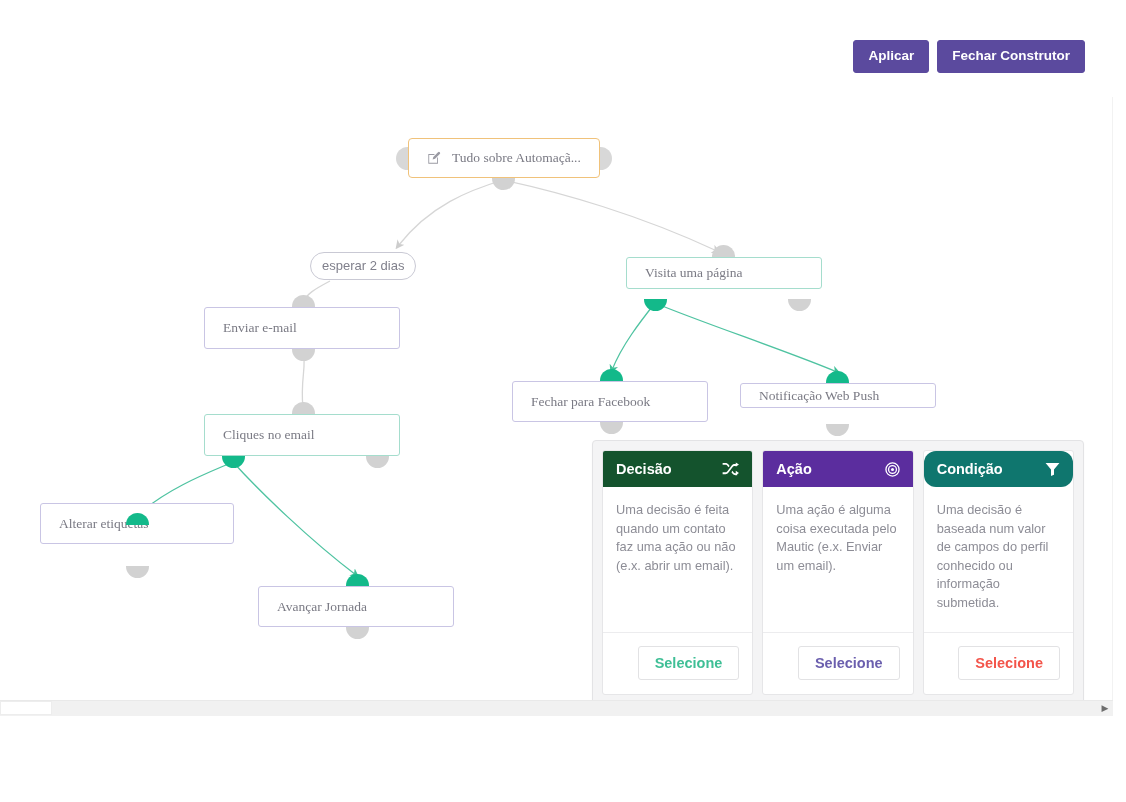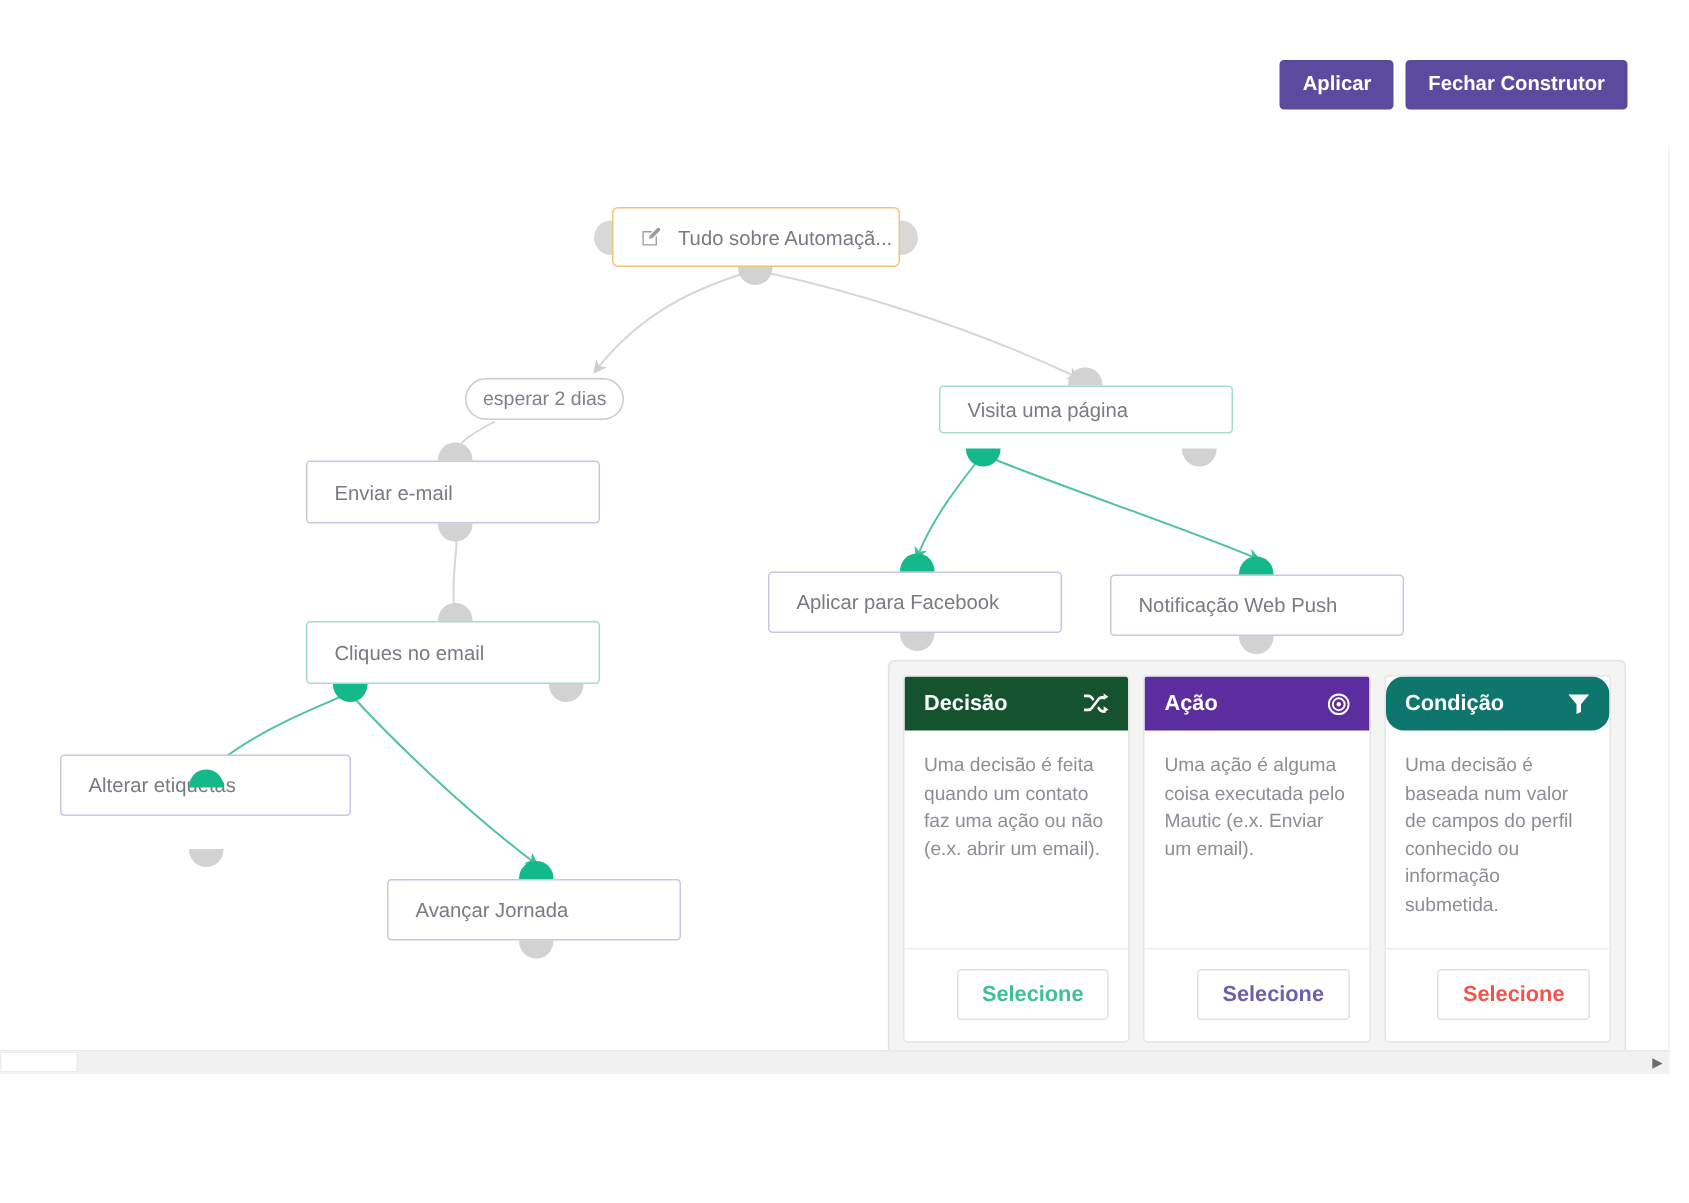--- a/index.html
+++ b/index.html
@@ -36,21 +36,21 @@
     font-family:"Liberation Sans",sans-serif;white-space:nowrap;
   }
 
   
   .node{
     position:absolute;background:#ffffff;border:1px solid #c9c5e4;
     border-radius:3px;box-sizing:border-box;
     display:flex;align-items:center;
     padding-left:18px;
     font-size:13.5px;color:#7a7a84;z-index:20;
-    font-family:Liberation Sans, sans-serif;
+    font-family:Liberation Serif, serif;
     cursor:move;
   }
   .node.green{border-color:#a5ddcd;}
   .node.orange{border-color:#f0c27a;border-radius:4px;}
   .node .ico{
     margin-right:11px;color:#9a9aa3;display:inline-flex;align-items:center;
   }
 
   
   .handle{
@@ -199,26 +199,26 @@
 
     <div class="handle top gray" style="left:712px;top:245px;"></div>
     <div class="node green" style="left:626px;top:257px;width:196px;height:32px;">
       <span>Visita uma página</span>
     </div>
     <div class="handle bottom green" style="left:644px;top:299px;"></div>
     <div class="handle bottom gray" style="left:788px;top:299px;"></div>
 
     <div class="handle top green" style="left:600px;top:369px;"></div>
     <div class="node purple" style="left:512px;top:381px;width:196px;height:41px;">
-      <span>Aplicar para Facebook</span>
+      <span>Fechar para Facebook</span>
     </div>
     <div class="handle bottom gray" style="left:600px;top:422px;"></div>
 
     <div class="handle top green" style="left:826px;top:371px;"></div>
-    <div class="node purple" style="left:740px;top:383px;width:196px;height:41px;align-items:center;">
+    <div class="node purple" style="left:740px;top:383px;width:196px;height:25px;align-items:center;">
       <span>Notificação Web Push</span>
     </div>
     <div class="handle bottom gray" style="left:826px;top:424px;"></div>
 
     <div id="card-panel">
 
       <div class="card">
         <div class="card-head" style="background:#14532d;">
           <span>Decisão</span>
           <span class="hicon">

